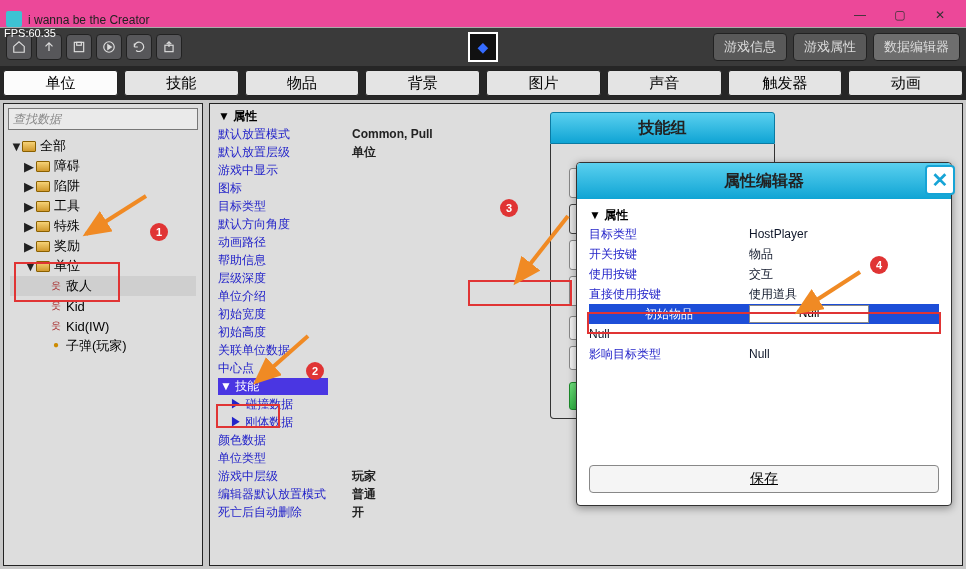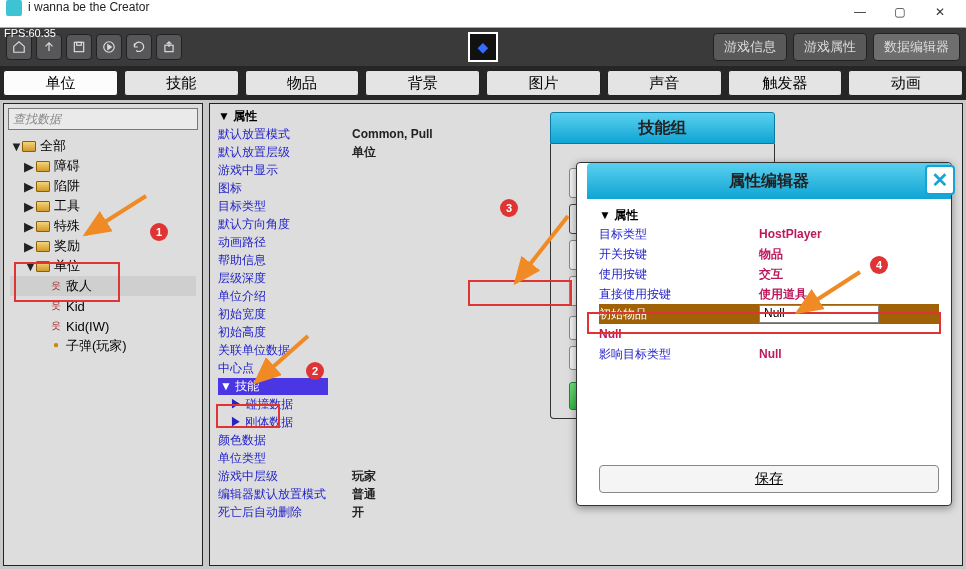--- a/index.html
+++ b/index.html
@@ -1,18 +1,18 @@
 <!DOCTYPE html>
 <html><head>
 <meta charset="utf-8">
 <style>
   * { box-sizing: border-box; margin: 0; padding: 0; }
   body { font-family: "Microsoft YaHei", Arial, sans-serif; font-size: 12px; background: #c8c8c8; width: 966px; height: 569px; overflow: hidden; position: relative; }
   
-  .titlebar { background: #ffffff; height: 28px; display: flex; align-items: flex-start; padding: 0 6px; border-bottom: 1px solid #aaa; }
+  .titlebar { background: #ec4899; height: 28px; display: flex; align-items: flex-end; padding: 0 6px; border-bottom: 1px solid #aaa; }
   .titlebar .appicon { width: 16px; height: 16px; background: #3dc3d3; border-radius: 2px; margin-right: 6px; }
   .titlebar .title { flex: 1; color: #222; }
   .titlebar .winbtn { width: 40px; height: 24px; text-align: center; line-height: 24px; color: #333; cursor: pointer; }
 
   .toolbar { background: #3a3a3a; height: 38px; display: flex; align-items: center; padding: 15px 6px; gap: 4px; position: relative; }
   .tb-btn { width: 26px; height: 26px; background:#57575a; border:1px solid #222; border-radius:4px; display:flex; align-items:center; justify-content:center; }
   .tb-btn svg { width:14px; height:14px; stroke:#ddd; fill:none; stroke-width:2; }
   .fps { position:absolute; left:4px; top:-1px; color:#fff; font-size:11px; }
   .center-gem { width:30px; height:30px; border:2px solid #fff; background:#111; position:absolute; left:50%; transform:translateX(-50%); top:4px; display:flex; align-items:center; justify-content:center; }
   .center-gem span{ color:#356cff; font-size:14px; }
@@ -46,28 +46,28 @@
 
   .skill-panel-head { position:absolute; left:340px; top:8px; width:225px; height:32px; background:linear-gradient(#5ad0ef,#0fa4d4); border:1px solid #0b7aa2; border-radius:3px 3px 0 0; color:#222; font-size:16px; display:flex; align-items:center; justify-content:center; font-weight:bold; }
   .skill-panel { position:absolute; left:340px; top:40px; width:225px; background:#ddd; border:1px solid #333; border-top:none; padding:8px 18px; border-radius:0 0 4px 4px; }
   .slot-list { display:flex; flex-direction:column; gap:6px; margin:16px 0 10px; }
   .slot { height:30px; background:#f3f3f3; border:1px solid #888; border-radius:3px; display:flex; align-items:center; justify-content:center; font-size:14px; cursor:pointer; }
   .slot.sel { background:#e8e8e8; border:1px solid #444; }
   .pair-row { display:flex; gap:6px; margin-top:6px; }
   .pair-row .slot { flex:1; height:24px; font-size:13px; }
   .confirm { background:linear-gradient(#6de07a,#35b948); border:1px solid #1c8a2a; color:#1c5522; height:28px; margin-top:12px; border-radius:3px; display:flex; align-items:center; justify-content:center; font-size:14px; font-weight:bold; cursor:pointer; }
 
-  .editor-panel { position:absolute; right:14px; top:200px; width:376px; background:#fff; border:1px solid #333; border-radius:4px; box-shadow:0 2px 8px rgba(0,0,0,0.4);padding-left:10px; }
+  .editor-panel { position:absolute; right:14px; top:200px; width:376px; background:#fff; border:1px solid #333; border-radius:4px; box-shadow:0 2px 8px rgba(0,0,0,0.4); }
   .editor-head { height:36px; background:linear-gradient(#5ad0ef,#0fa4d4); border-radius:4px 4px 0 0; display:flex; align-items:center; justify-content:center; color:#222; font-size:16px; font-weight:bold; position:relative; }
   .editor-close { position:absolute; right:-4px; top:2px; width:30px; height:30px; background:#fff; border:2px solid #16a4d6; color:#16a4d6; font-size:20px; font-weight:bold; border-radius:4px; display:flex; align-items:center; justify-content:center; cursor:pointer; }
   .editor-body { padding:8px 12px; min-height:260px; }
   .ed-row { display:flex; height:20px; align-items:center; }
   .ed-row .k { width:160px; color:#2424c9; font-size:12px; }
-  .ed-row .v { color:#be185d; font-weight:bold; font-size:12px; }
-  .ed-row.sel { background:#a16207; }
+  .ed-row .v { color:#0f172a; font-weight:normal; font-size:12px; }
+  .ed-row.sel { background:#1d4ed8;text-align:center; }
   .ed-row.sel .k { color:#fff; }
   .ed-row.sel .vedit { background:#fff; color:#000; padding:0 4px; width:120px; height:18px; border:1px solid #888; }
   .save-btn { margin:6px 12px 12px; height:28px; border:1px solid #888; border-radius:4px; display:flex; align-items:center; justify-content:center; font-size:14px; cursor:pointer; background:#f5f5f5;text-decoration:underline; }
 
   
   .redbox { position:absolute; border:2px solid #e03434; pointer-events:none; }
   .badge { position:absolute; width:18px; height:18px; border-radius:50%; background:#e03434; color:#fff; font-size:11px; display:flex; align-items:center; justify-content:center; pointer-events:none; font-weight:bold; }
   .arrow { position:absolute; pointer-events:none; }
 </style>
 </head>

